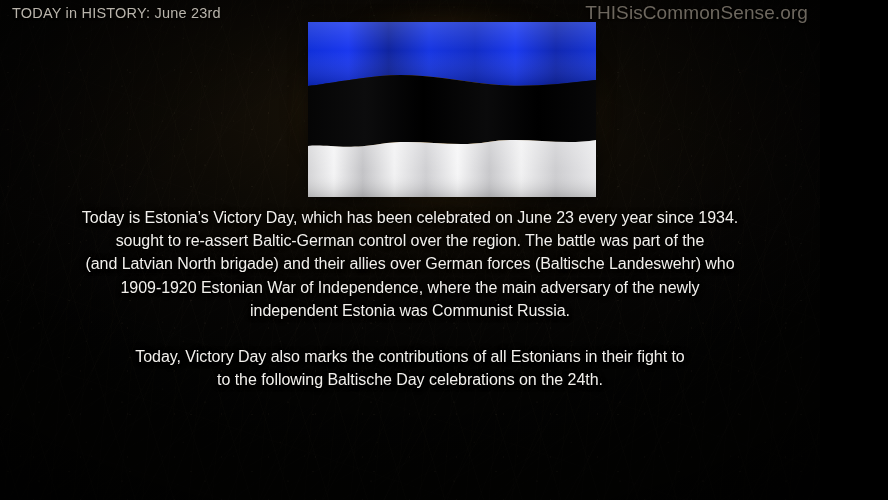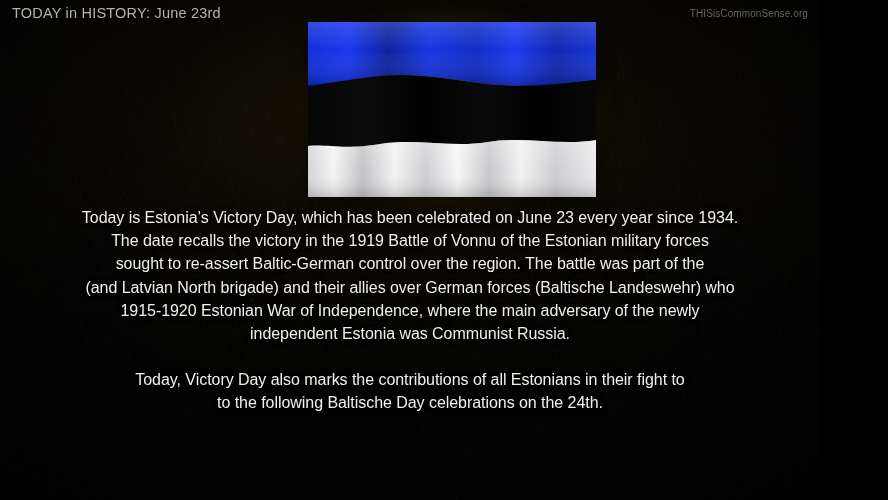--- a/index.html
+++ b/index.html
@@ -77,21 +77,21 @@
     z-index: 6;
   }
   .header-left {
     font-size: 14.5px;
     letter-spacing: 0.2px;
     color: #b9b4ab;
     text-shadow: 0 1px 2px rgba(0,0,0,0.95);
     white-space: nowrap;
   }
   .header-right {
-    font-size: 10px;
+    font-size: 19px;
     letter-spacing: 0.1px;
     color: #6d675e;
     text-shadow: 0 1px 2px rgba(0,0,0,0.95);
     white-space: nowrap;
   }
 
   
   .flag-glow {
     position: absolute;
     left: 288px;
@@ -210,24 +210,23 @@
                V175 H0 Z" fill="url(#shadeWhite)"></path>
       <path d="M0,124 C18,122 36,128 72,122 C108,116 144,126 180,120 C216,114 252,124 288,118
                V175 H0 Z" fill="url(#shadeWhiteV)"></path>
     </svg>
   </div>
 
   <div class="content">
 
     <p class="para">
       <span class="line">Today is Estonia’s Victory Day, which has been celebrated on June 23 every year since 1934.</span>
-      <span class="line">The date recalls the victory in the 1919 Battle of Vonnu of the Estonian military forces</span>
       <span class="line">sought to re-assert Baltic-German control over the region. The battle was part of the</span>
       <span class="line">(and Latvian North brigade) and their allies over German forces (Baltische Landeswehr) who</span>
-      <span class="line">1915-1920 Estonian War of Independence, where the main adversary of the newly</span>
+      <span class="line">1909-1920 Estonian War of Independence, where the main adversary of the newly</span>
       <span class="line">independent Estonia was Communist Russia.</span>
     </p>
 
     <div class="para-gap"></div>
 
     <p class="para">
       <span class="line">Today, Victory Day also marks the contributions of all Estonians in their fight to</span>
       <span class="line">to the following Baltische Day celebrations on the 24th.</span>
     </p>
 

